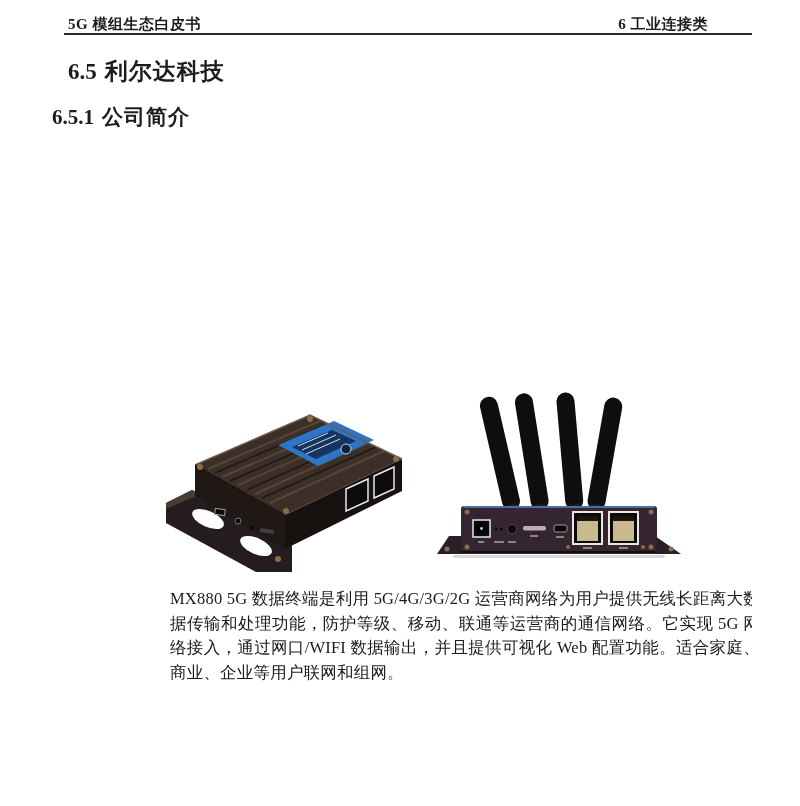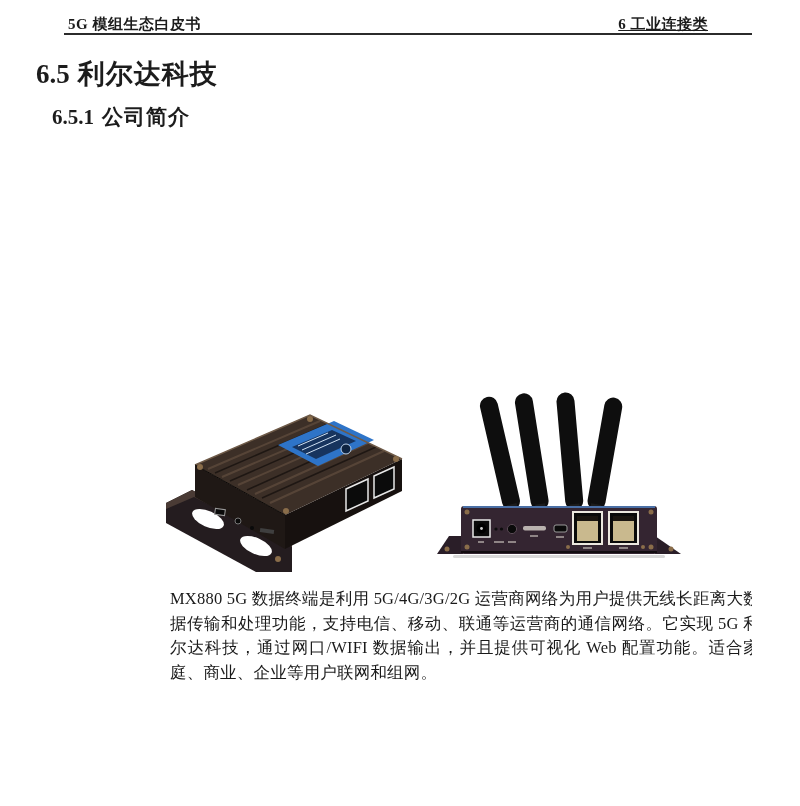--- a/index.html
+++ b/index.html
@@ -2,24 +2,24 @@
 <html><head>
 <meta charset="utf-8">
 <style>
   html,body{margin:0;padding:0;background:#ffffff;}
   .page{
     position:relative;width:752px;height:806px;background:#ffffff;overflow:hidden;
     font-family:"Liberation Serif","DejaVu Serif",serif;color:#1c1c1c;
   }
   
   .hdr-left{position:absolute;left:68px;top:15px;font-size:15px;font-weight:600;letter-spacing:.5px;}
-  .hdr-right{position:absolute;right:44px;top:15px;font-size:15px;font-weight:600;letter-spacing:.5px;text-decoration:underline;}
+  .hdr-right{position:absolute;right:44px;top:15px;font-size:15px;font-weight:600;letter-spacing:.5px;}
   .hdr-rule{position:absolute;left:64px;top:33px;width:692px;height:2px;background:#2b2b2b;}
   
-  .h1{position:absolute;left:36px;top:56px;font-size:27px;font-weight:700;}
+  .h1{position:absolute;left:68px;top:56px;font-size:23px;font-weight:700;}
   .h1 .num,.h2 .num{font-family:"Liberation Serif","DejaVu Serif",serif;font-weight:600;margin-right:8px;}
   .h1 .zh,.h2 .zh{font-family:"Liberation Sans","DejaVu Sans",sans-serif;font-weight:700;letter-spacing:1px;}
   .h2{position:absolute;left:52px;font-size:21px;font-weight:700;}
   .h2a{top:103px;} .h2b{top:321px;}
   
   .para{
     position:absolute;left:170px;width:590px;
     font-size:16.5px;line-height:24.6px;text-align:justify;
     letter-spacing:.2px;color:#1a1a1a;
   }
@@ -176,15 +176,15 @@
         <line x1="97" y1="152" x2="105" y2="152"></line>
         <line x1="123" y1="153" x2="131" y2="153"></line>
         <line x1="150" y1="164" x2="159" y2="164"></line>
         <line x1="186" y1="164" x2="195" y2="164"></line>
       </g>
 
       <rect x="20" y="171" width="212" height="3" rx="1.5" fill="#d9d9d9"></rect>
     </svg>
   </div>
 
-  <div class="para p2">MX880 5G 数据终端是利用 5G/4G/3G/2G 运营商网络为用户提供无线长距离大数据传输和处理功能，支持电信、移动、联通等运营商的通信网络。它实现 5G 利尔达科技，通过网口/WIFI 数据输出，并且提供可视化 Web 配置功能。适合家庭、商业、企业等用户联网和组网。</div>
+  <div class="para p2">MX880 5G 数据终端是利用 5G/4G/3G/2G 运营商网络为用户提供无线长距离大数据传输和处理功能，防护等级、移动、联通等运营商的通信网络。它实现 5G 网络接入，通过网口/WIFI 数据输出，并且提供可视化 Web 配置功能。适合家庭、商业、企业等用户联网和组网。</div>
 
 </div>
 
 </body></html>

